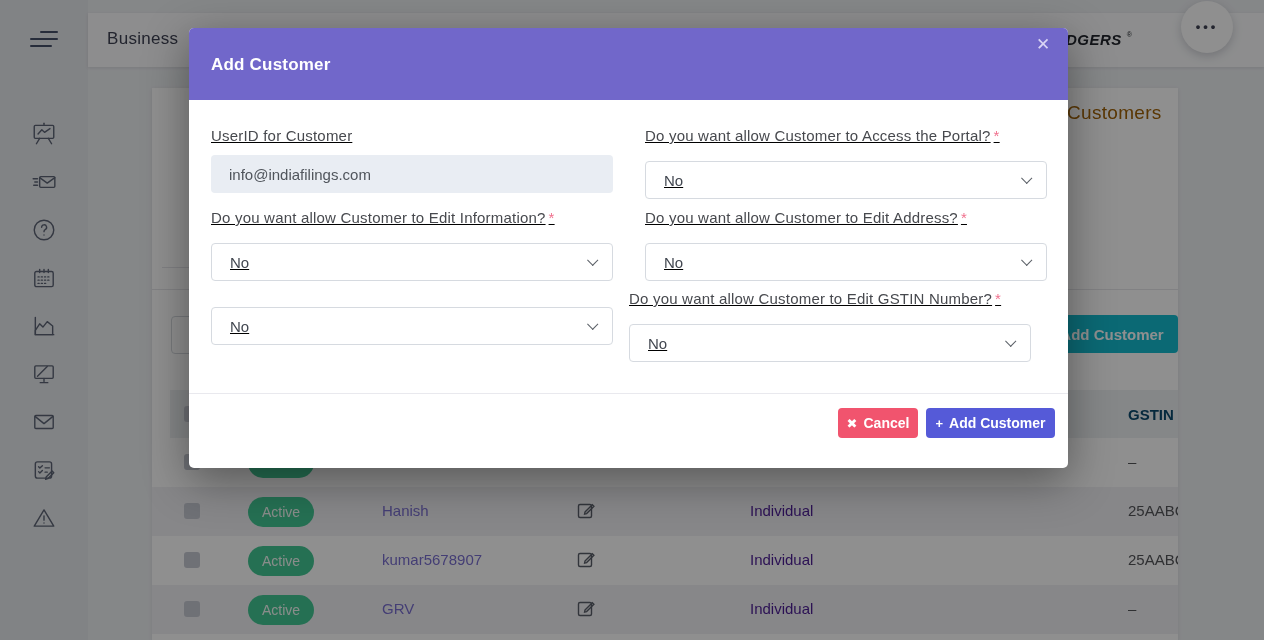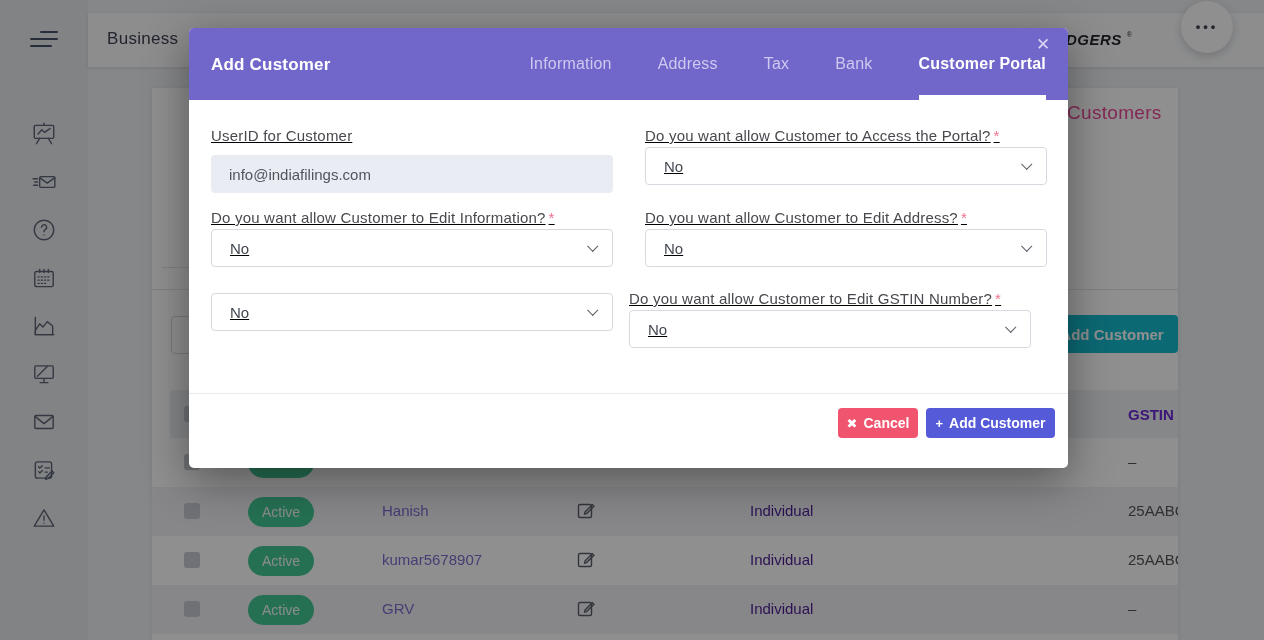--- a/index.html
+++ b/index.html
@@ -24,28 +24,28 @@
   .hamburger { position:absolute; left:30px; top:31px; width:28px; height:17px; }
   .hamburger i { display:block; height:2px; background:#46506a; border-radius:1px; margin-bottom:5px; }
   .hamburger i:nth-child(1){ width:18px; margin-left:10px; }
   .hamburger i:nth-child(2){ width:28px; }
   .hamburger i:nth-child(3){ width:22px; }
   .rail-icons { position:absolute; left:0; top:110px; width:88px; }
   .rail-icon { width:88px; height:48px; display:flex; align-items:center; justify-content:center; }
   .rail-icon svg { stroke:#5d6576; fill:none; stroke-width:1.3; stroke-linecap:round; stroke-linejoin:round; }
 
   .card { position:absolute; left:152px; top:88px; width:1026px; height:552px; background:#ffffff; box-shadow:0 1px 4px rgba(60,60,80,.10); overflow:hidden; }
-  .card-heading { position:absolute; left:915px; top:14px; font-size:19px; color:#ec4899; letter-spacing:.3px; }
+  .card-heading { position:absolute; left:915px; top:14px; font-size:19px; color:#a16207; letter-spacing:.3px; }
   .card-subline { position:absolute; left:10px; top:179px; width:60px; height:1px; background:#e4e5e9; }
   .card-divider { position:absolute; left:0; top:201px; width:1026px; height:1px; background:#e6e7ea; }
   .toolbar-select { position:absolute; left:19px; top:228px; width:120px; height:38px; border:1px solid #d4d8de; border-radius:4px; background:#fff; }
   .btn-teal { position:absolute; left:894px; top:227px; width:132px; height:38px; background:#14bccf; border:none; border-radius:4px; color:#fff; font-size:15px; font-weight:bold; font-family:inherit; }
 
   .tbl-header { position:absolute; left:18px; top:302px; width:1008px; height:48px; background:#eef0f2; }
-  .th-gstin { position:absolute; left:958px; top:16px; font-size:15px; font-weight:bold; color:#6d28d9; }
+  .th-gstin { position:absolute; left:958px; top:16px; font-size:15px; font-weight:bold; color:#0c4a6e; }
   .checkbox { width:16px; height:16px; border-radius:3px; background:#c7cad3; }
   .hdr-check { position:absolute; left:14px; top:16px; }
 
   .tbl-row { position:absolute; left:0; width:1026px; height:49px; }
   .tbl-row.striped { background:#f1f1f5; }
   .row-check { position:absolute; left:32px; top:16px; }
   .badge { position:absolute; left:96px; top:10px; width:66px; height:30px; border-radius:15px; background:#43c894; color:#f4faf7; font-size:14px; display:flex; align-items:center; justify-content:center; }
   .cust-link { position:absolute; left:230px; top:15px; font-size:15px; color:#7a6fd0; }
   .edit-cell { position:absolute; left:424px; top:13px; }
   .type-cell { position:absolute; left:598px; top:15px; font-size:15px; color:#4c1d95;text-align:center; }
@@ -61,21 +61,21 @@
   .modal-close { position:absolute; right:13px; top:5px; font-size:17px; color:#d9d4f4; width:24px; height:24px; text-align:center; line-height:24px; }
   .tabs { position:absolute; right:22px; top:0; height:72px; display:flex; gap:46px; }
   .tab { height:72px; display:flex; align-items:center; font-size:16px; color:#cfc9ef; letter-spacing:.2px; }
   .tab.active { color:#ffffff; font-weight:bold; border-bottom:5px solid #ffffff; padding-top:5px; }
 
   .modal-body { position:absolute; left:0; top:72px; width:100%; }
   .field { position:absolute; width:402px;text-decoration:underline; }
   .f-label { font-size:15px; color:#47494e; letter-spacing:.2px; }
   .req { color:#f0708d; margin-left:3px; }
   .text-input { margin-top:11px; width:402px; height:38px; background:#e9edf3; border:none; border-radius:4px; font-size:15px; color:#50555c; padding:0 18px; font-family:inherit; }
-  .select { margin-top:3px; width:402px; height:38px; background:#fff; border:1px solid #d6dae0; border-radius:4px; display:flex; align-items:center; padding:0 18px; font-size:15px; color:#424750; position:relative; }
+  .select { margin-top:17px; width:402px; height:38px; background:#fff; border:1px solid #d6dae0; border-radius:4px; display:flex; align-items:center; padding:0 18px; font-size:15px; color:#424750; position:relative; }
   .chev { position:absolute; right:16px; top:13px; width:8px; height:8px; border-right:1.6px solid #5a5f66; border-bottom:1.6px solid #5a5f66; transform:rotate(45deg) translateY(-1px); }
   .pos-l1 { left:22px;  top:27px; }
   .pos-r1 { left:456px; top:27px; }
   .pos-l2 { left:22px;  top:109px; }
   .pos-r2 { left:456px; top:109px; }
   .pos-l3 { left:22px;  top:190px; }
   .pos-r3 { left:440px; top:190px; }
 
   .modal-footer { position:absolute; left:0; bottom:0; width:100%; height:75px; border-top:1px solid #e9e9ee; }
   .btn { border:none; border-radius:4px; height:30px; color:#fff; font-size:14px; font-weight:bold; font-family:inherit; display:inline-flex; align-items:center; justify-content:center; gap:6px; }
@@ -235,27 +235,20 @@
     <span class="gstin-cell">–</span>
   </div>
 </div>
 
 <div class="overlay"></div>
 
 <div class="modal">
   <div class="modal-header">
     <span class="modal-title">Add Customer</span>
     <span class="modal-close">✕</span>
-    <div class="tabs">
-      <span class="tab">Information</span>
-      <span class="tab">Address</span>
-      <span class="tab">Tax</span>
-      <span class="tab">Bank</span>
-      <span class="tab active">Customer Portal</span>
-    </div>
   </div>
 
   <div class="modal-body">
     <div class="field pos-l1">
       <div class="f-label">UserID for Customer</div>
       <input class="text-input" readonly="" value="info@indiafilings.com" style="">
     </div>
 
     <div class="field pos-r1">
       <div class="f-label"><span>Do you want allow Customer to Access the Portal?</span><span class="req">*</span></div>

